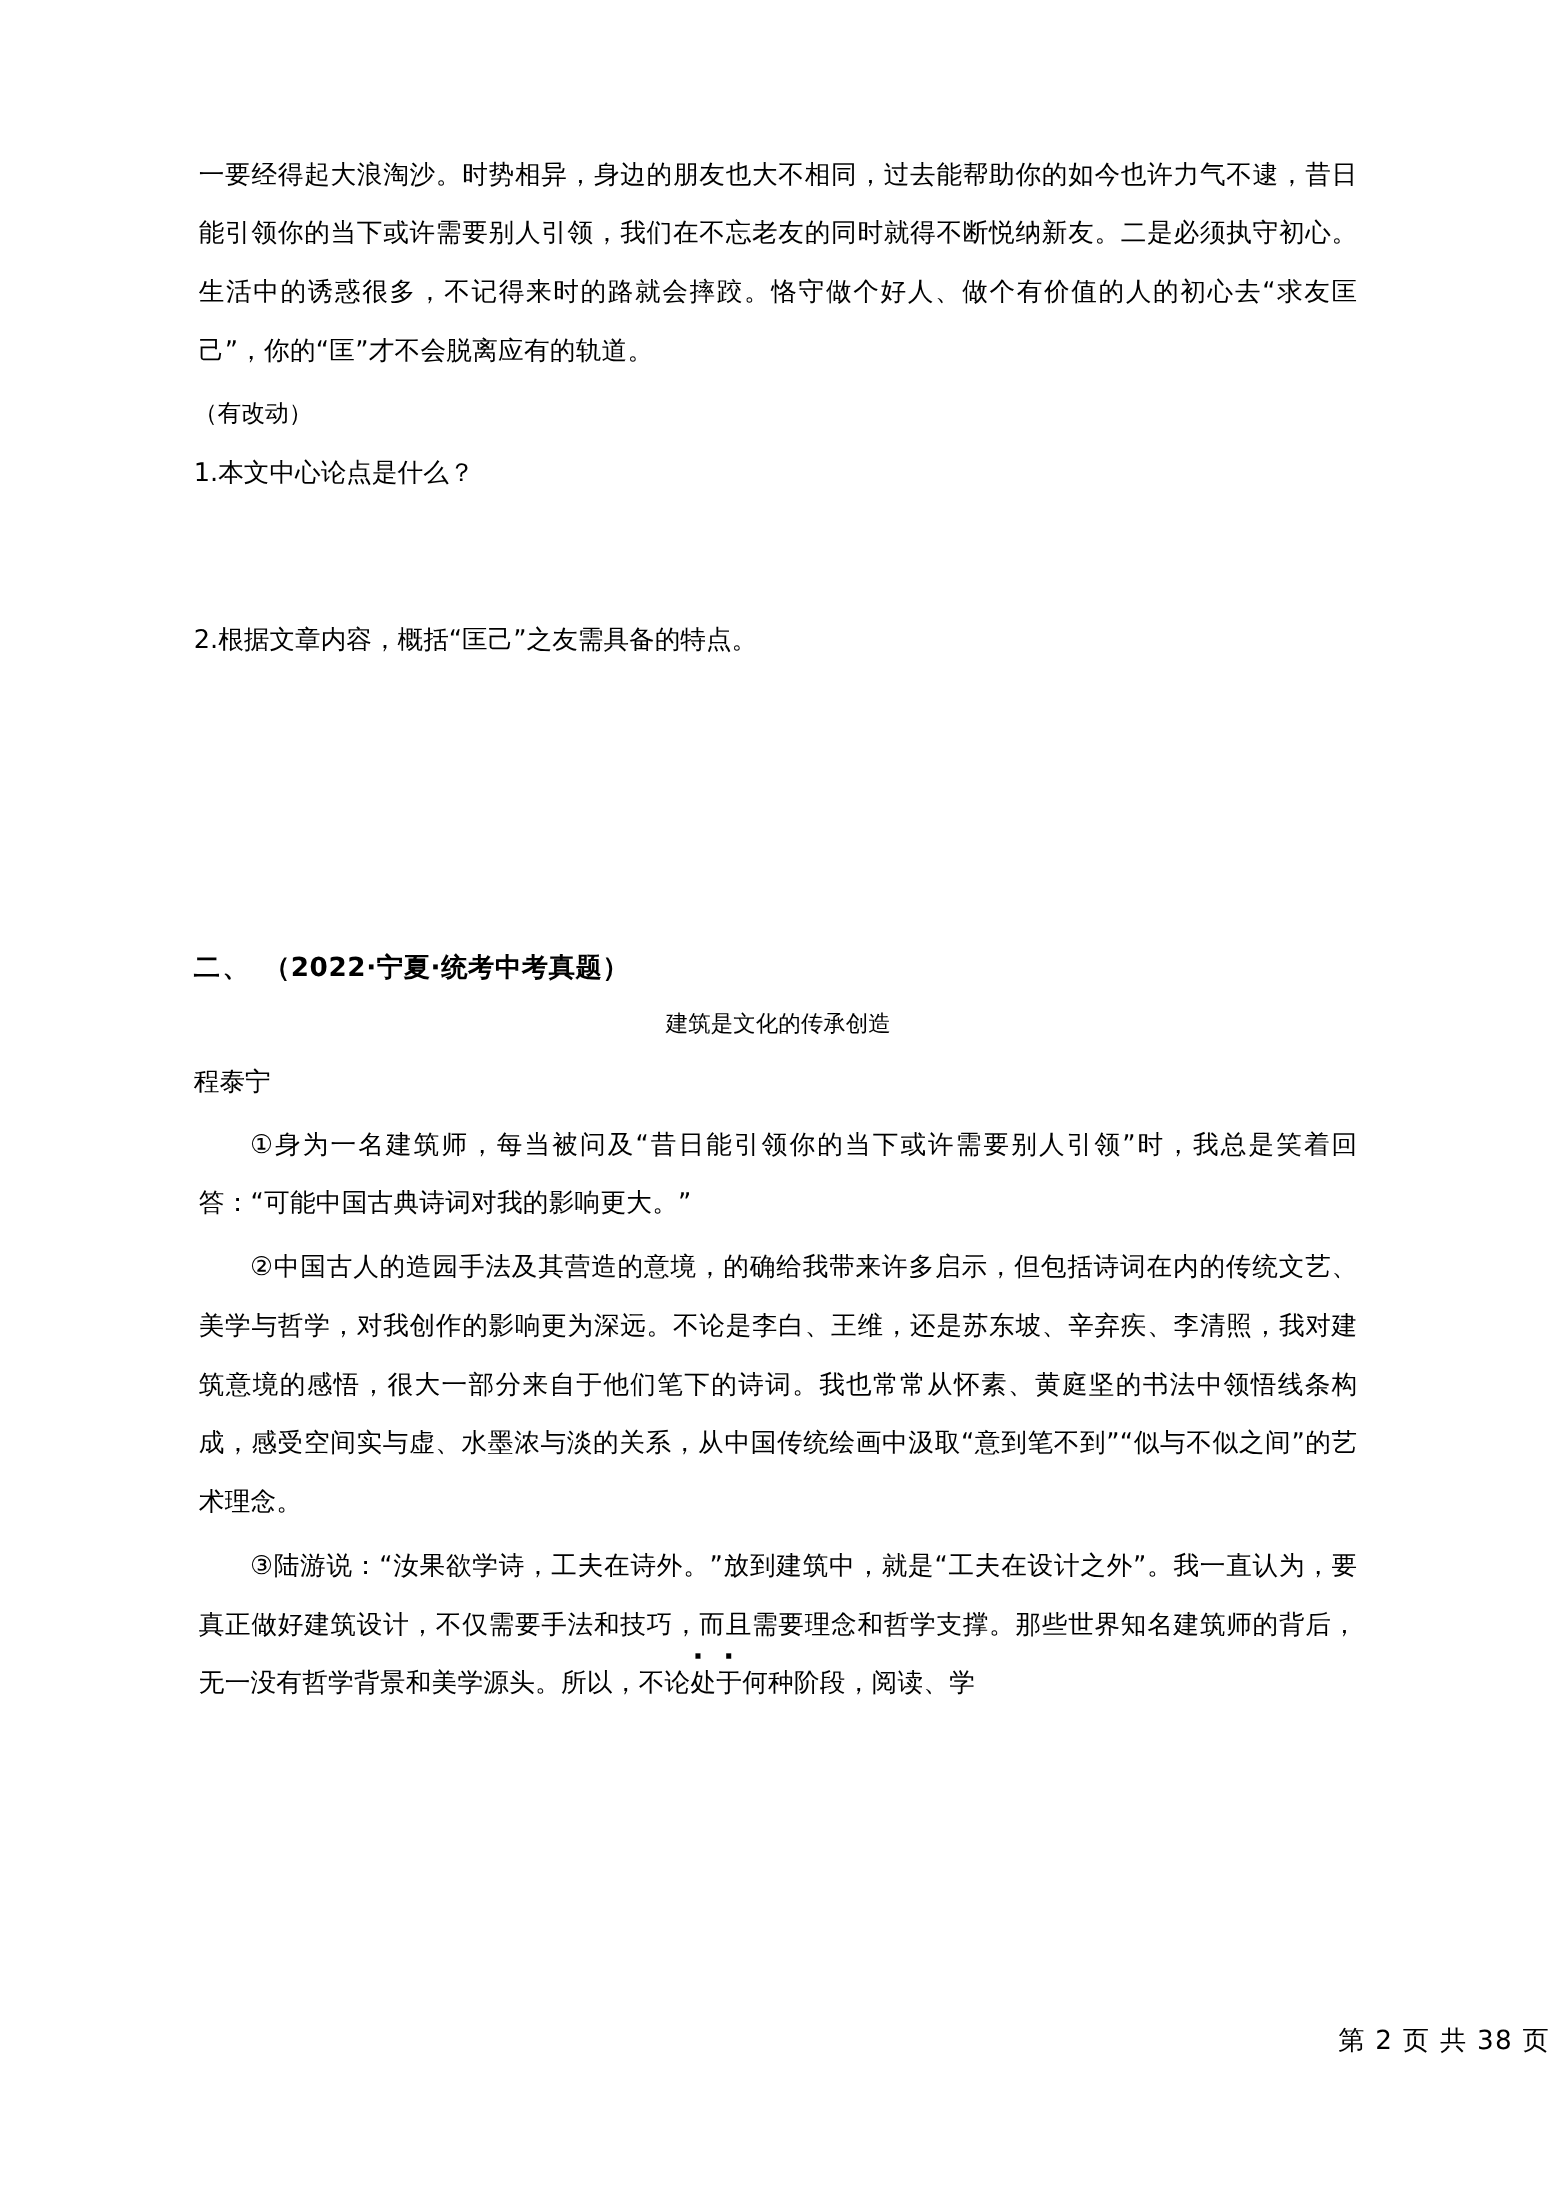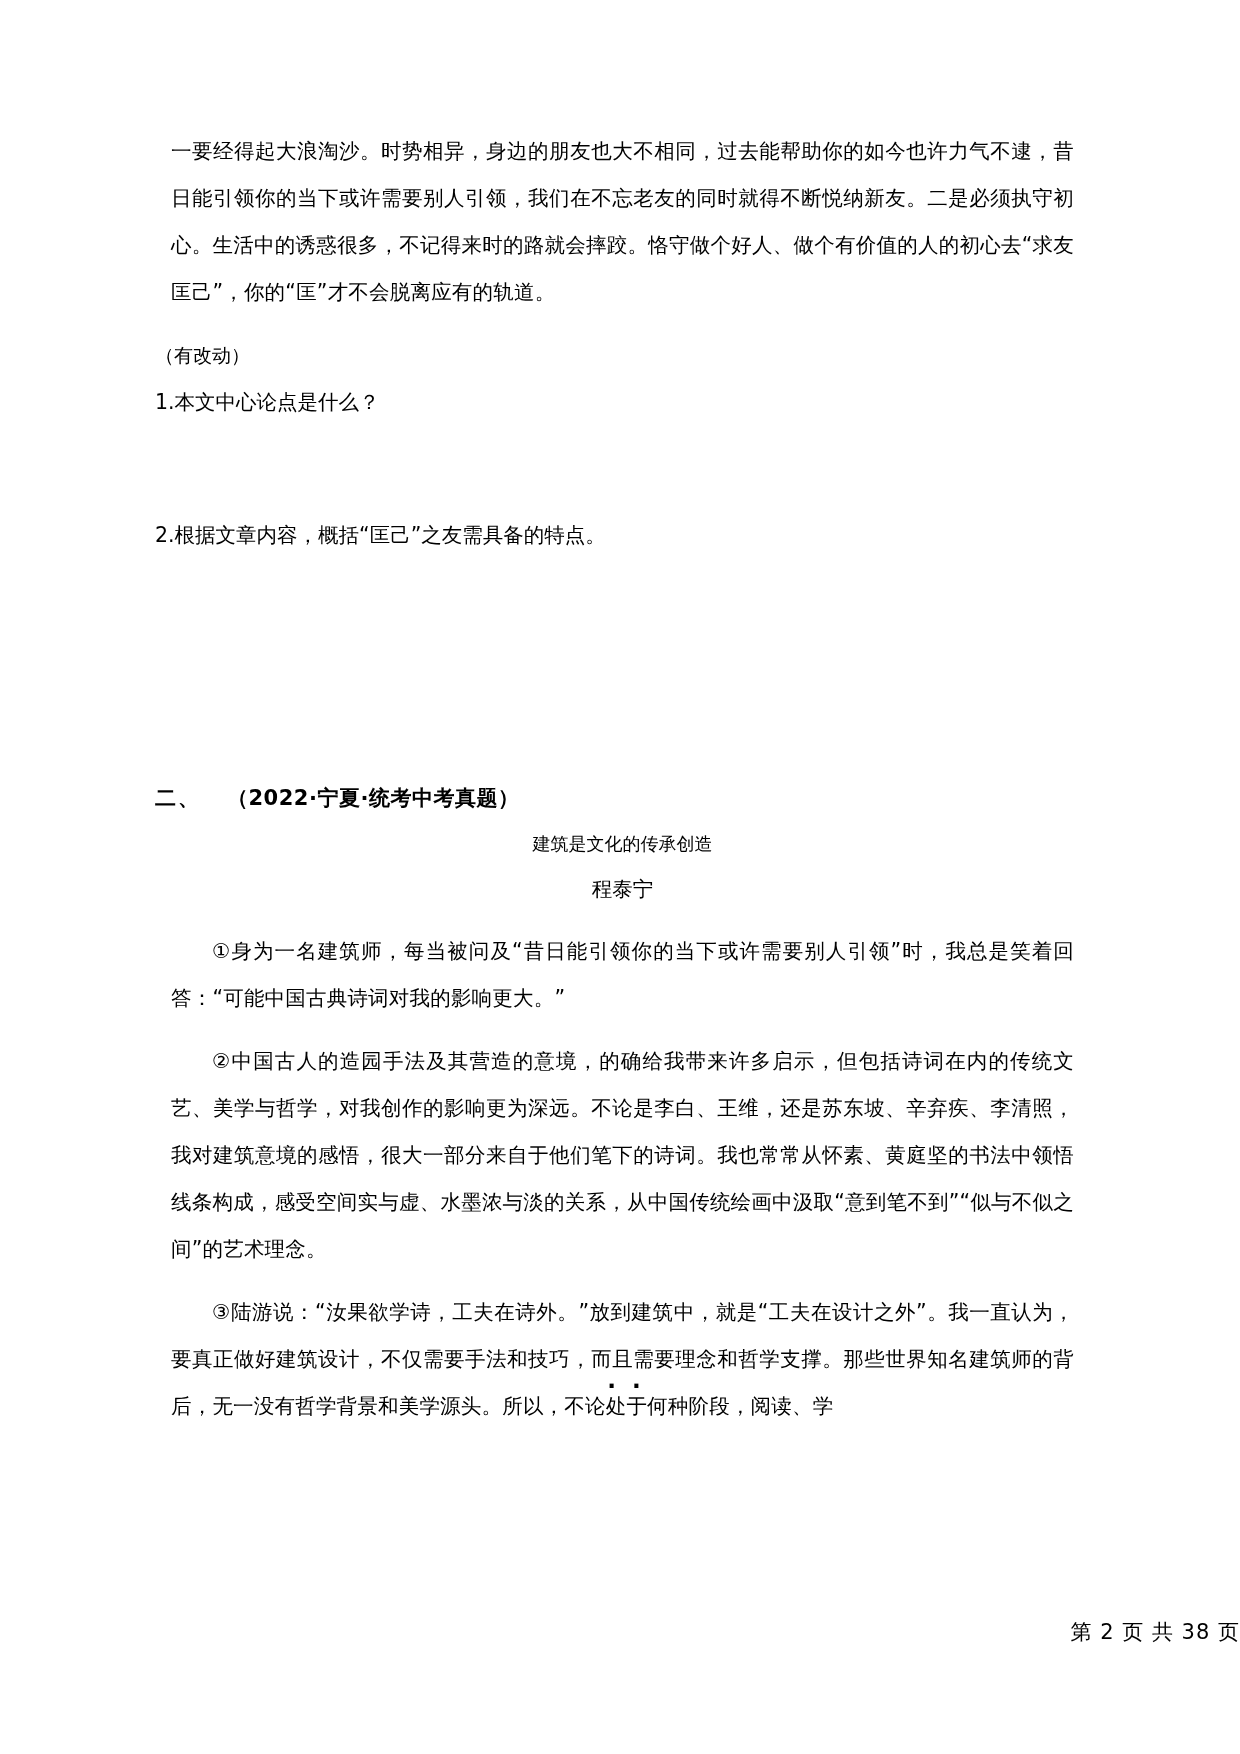--- a/index.html
+++ b/index.html
@@ -25,21 +25,21 @@
     left: 155px;
     top: 112px;
     width: 935px;
   }
   .para {
     font-size: 20.5px;
     line-height: 47px;
     text-align: justify;
     text-justify: inter-ideograph;
     letter-spacing: 0.2px;
-    margin: 16px;
+    margin: 4px;
     word-break: break-all;
   }
   .indent2 {
     text-indent: 2em;
   }
   .right {
     text-align: left;
     font-size: 19px;
     line-height: 47px;
     margin: 0;
@@ -56,29 +56,28 @@
   .spacer-lg { height: 96px; }
   .spacer-xl { height: 120px; }
   .section-head {
     font-size: 21px;
     font-weight: bold;
     line-height: 47px;
     margin: 0;
     letter-spacing: 0.5px;
   }
   .section-head .num { letter-spacing: 2px; }
-  .section-head .src { margin-left: 26px; }
+  .section-head .src { margin-left: 10px; }
   .title-center {
     text-align: center;
     font-size: 18px;
     line-height: 44px;
     margin: 0;
   }
   .author-center {
-    text-align: center;
     font-size: 20.5px;
     line-height: 46px;
     margin: 0;
   }
   .emph-dot {
     position: relative;
     display: inline;
   }
   .emph-dot::after {
     content: "\00B7\00B7";

